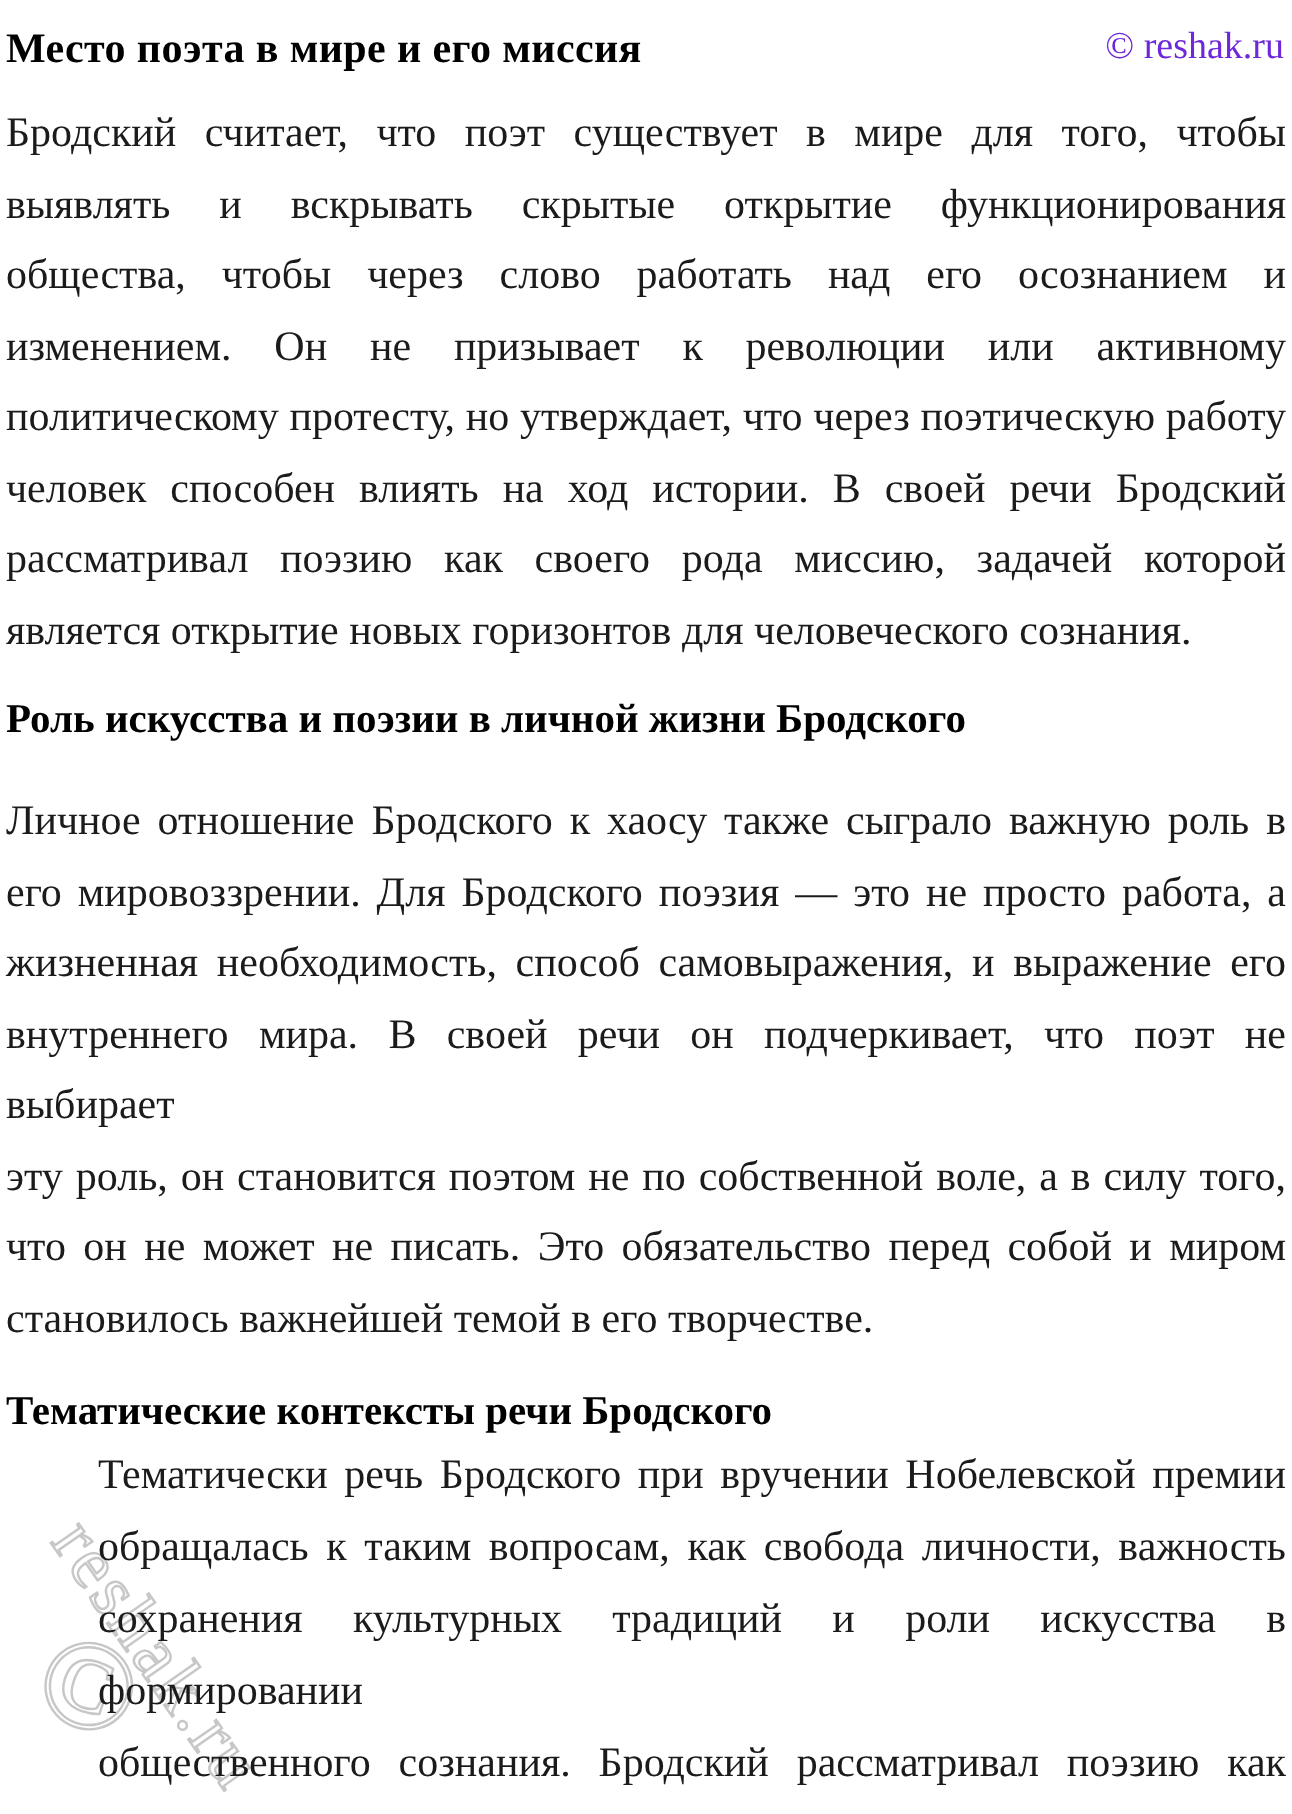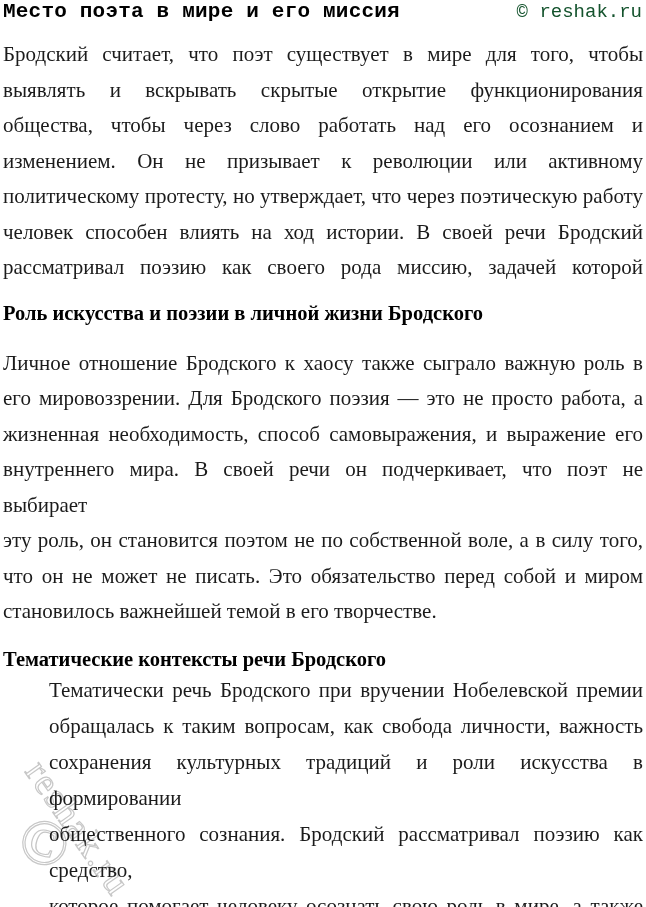--- a/index.html
+++ b/index.html
@@ -17,34 +17,33 @@
   }
   .page {
     position: relative;
     padding: 0 3px;
     z-index: 1;
   }
   .doc-header {
     display: flex;
     justify-content: space-between;
     align-items: flex-end;
-    padding-top: 0;
-    font-family: Liberation Mono, monospace;
+    padding-top: 12px;
   }
   .doc-title {
     font-weight: bold;
     font-size: 21px;
     line-height: 24px;
     color: #000000;
     letter-spacing: 0.2px;
   }
   .copyright {
     font-size: 19px;
     line-height: 24px;
-    color: #14532d;
+    color: #6d28d9;
     padding-right: 1px;
     white-space: nowrap;
   }
   .para {
     margin: 0;
   }
   .para.p1 { margin-top: 13px; }
   .para.p2 { margin-bottom: 0; }
   .line {
     font-size: 21px;
@@ -112,20 +111,21 @@
 
   <div class="section">
     <div class="para p1">
       <div class="line">Бродский считает, что поэт существует в мире для того, чтобы</div>
       <div class="line">выявлять и вскрывать скрытые открытие функционирования</div>
       <div class="line">общества, чтобы через слово работать над его осознанием и</div>
       <div class="line">изменением. Он не призывает к революции или активному</div>
       <div class="line">политическому протесту, но утверждает, что через поэтическую работу</div>
       <div class="line">человек способен влиять на ход истории. В своей речи Бродский</div>
       <div class="line">рассматривал поэзию как своего рода миссию, задачей которой</div>
+      <div class="line last">является открытие новых горизонтов для человеческого сознания.</div>
     </div>
   </div>
 
   <div class="section">
     <h2 class="section-heading h-role">Роль искусства и поэзии в личной жизни Бродского</h2>
     <div class="para p2">
       <div class="line">Личное отношение Бродского к хаосу также сыграло важную роль в</div>
       <div class="line">его мировоззрении. Для Бродского поэзия — это не просто работа, а</div>
       <div class="line">жизненная необходимость, способ самовыражения, и выражение его</div>
       <div class="line">внутреннего мира. В своей речи он подчеркивает, что поэт не выбирает</div>

